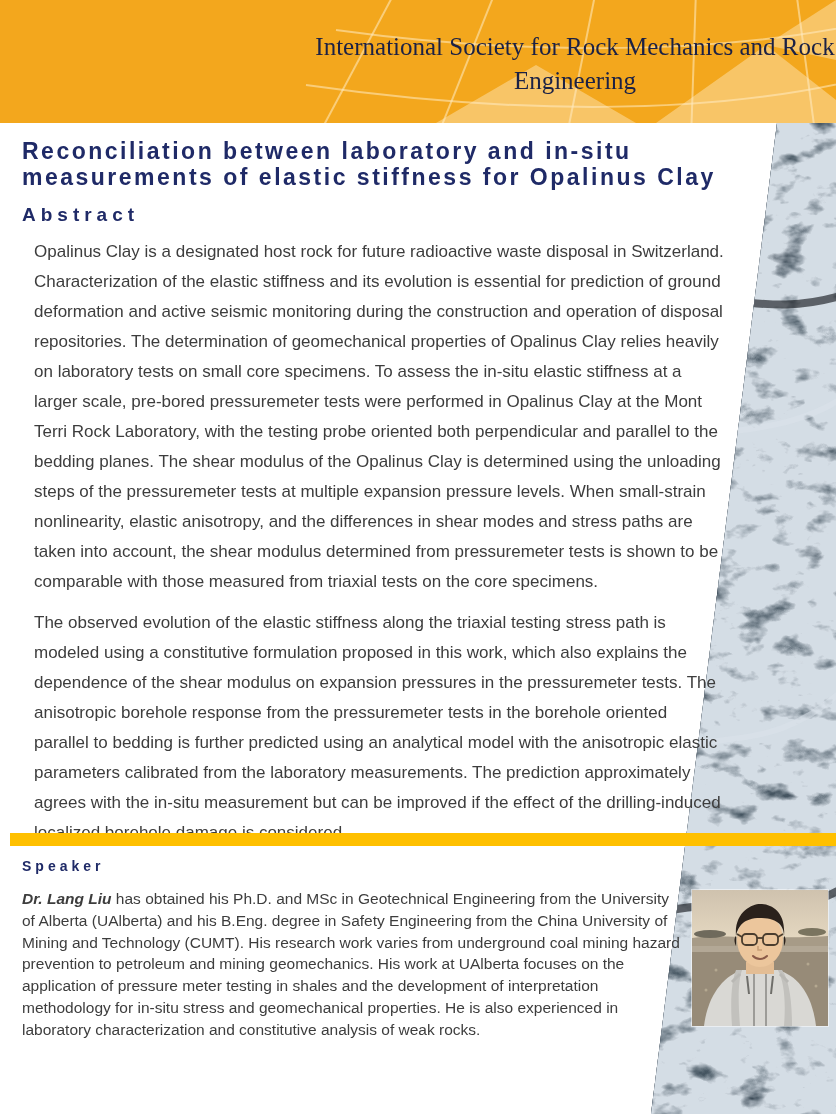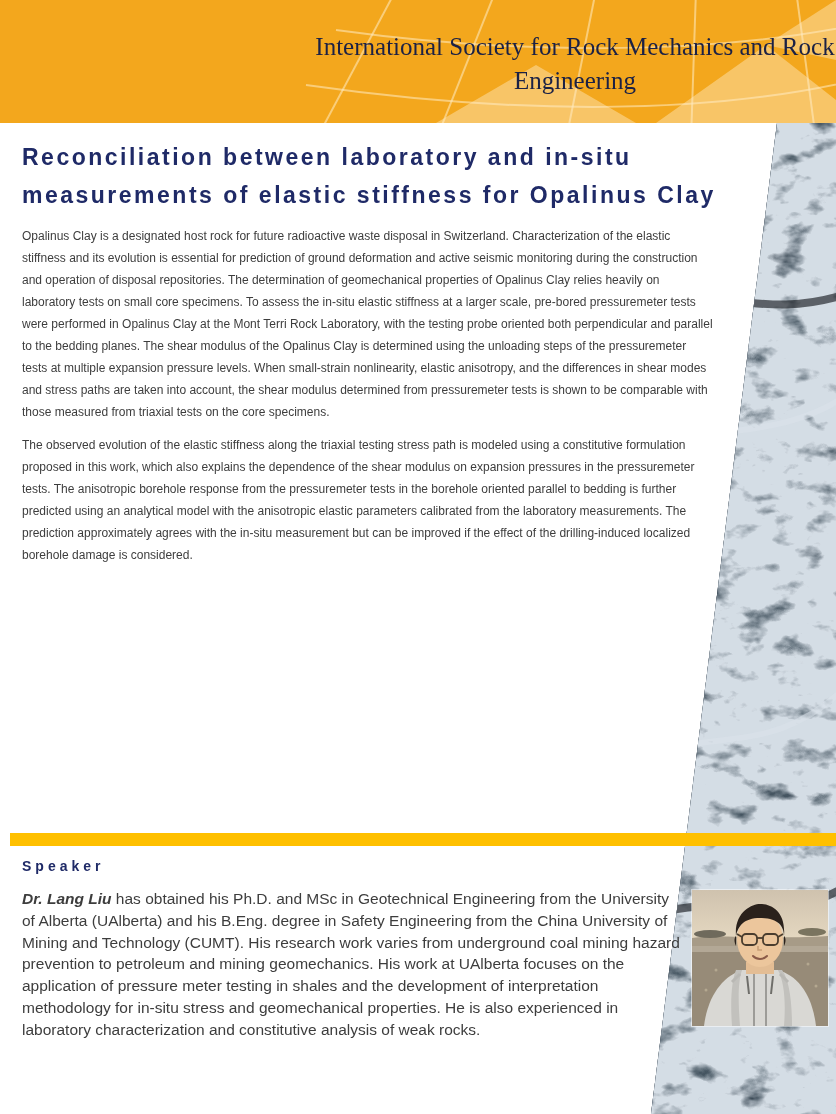--- a/index.html
+++ b/index.html
@@ -33,29 +33,29 @@
   
   .rock-strip{
     position:absolute;left:640px;top:123px;width:196px;height:991px;
     clip-path:polygon(69.9% 0,100% 0,100% 100%,5.6% 100%);
     background:#2c3844;
   }
   .rock-strip svg{display:block;width:100%;height:100%;}
   
   .content{position:absolute;left:22px;top:138px;width:700px;color:var(--body-text);}
   .page-title{
-    color:var(--navy);font-weight:bold;font-size:23px;line-height:38px;
+    color:var(--navy);font-weight:bold;font-size:23px;line-height:26px;
     letter-spacing:2.5px;width:705px;
   }
   .section-heading{
     color:var(--navy);font-weight:bold;font-size:19px;letter-spacing:5px;
     margin-top:14px;
   }
   .abstract p{
-    font-size:12px;line-height:22px;margin-top:11px;width:692px;
+    font-size:17px;line-height:30px;margin-top:11px;width:692px;margin-left:12px;
   }
   
   .divider-bar{
     position:absolute;left:10px;top:833px;width:826px;height:13px;
     background:var(--accent-yellow);z-index:4;
   }
   .speaker-section{position:absolute;left:22px;top:858px;width:700px;}
   .speaker-heading{
     color:var(--navy);font-weight:bold;font-size:14px;letter-spacing:4px;
   }
@@ -117,20 +117,21 @@
         <path d="M-10,180 C80,160 120,200 210,170"></path>
         <path d="M-10,800 C80,760 140,810 210,760"></path>
       </g>
     </svg>
   </div>
 
   <div class="content">
     <div class="page-title">Reconciliation between laboratory and in-situ measurements of elastic stiffness for Opalinus Clay</div>
 
     <div class="abstract">
+      <div class="section-heading">Abstract</div>
       <p>Opalinus Clay is a designated host rock for future radioactive waste disposal in Switzerland. Characterization of the elastic stiffness and its evolution is essential for prediction of ground deformation and active seismic monitoring during the construction and operation of disposal repositories. The determination of geomechanical properties of Opalinus Clay relies heavily on laboratory tests on small core specimens. To assess the in-situ elastic stiffness at a larger scale, pre-bored pressuremeter tests were performed in Opalinus Clay at the Mont Terri Rock Laboratory, with the testing probe oriented both perpendicular and parallel to the bedding planes. The shear modulus of the Opalinus Clay is determined using the unloading steps of the pressuremeter tests at multiple expansion pressure levels. When small-strain nonlinearity, elastic anisotropy, and the differences in shear modes and stress paths are taken into account, the shear modulus determined from pressuremeter tests is shown to be comparable with those measured from triaxial tests on the core specimens.</p>
       <p>The observed evolution of the elastic stiffness along the triaxial testing stress path is modeled using a constitutive formulation proposed in this work, which also explains the dependence of the shear modulus on expansion pressures in the pressuremeter tests. The anisotropic borehole response from the pressuremeter tests in the borehole oriented parallel to bedding is further predicted using an analytical model with the anisotropic elastic parameters calibrated from the laboratory measurements. The prediction approximately agrees with the in-situ measurement but can be improved if the effect of the drilling-induced localized borehole damage is considered.</p>
     </div>
   </div>
 
   <div class="divider-bar"></div>
 
   <div class="speaker-section">
     <div class="speaker-heading">Speaker</div>
     <p class="speaker-bio"><span class="speaker-name">Dr. Lang Liu</span><span> has obtained his Ph.D. and MSc in Geotechnical Engineering from the University of Alberta (UAlberta) and his B.Eng. degree in Safety Engineering from the China University of Mining and Technology (CUMT). His research work varies from underground coal mining hazard prevention to petroleum and mining geomechanics. His work at UAlberta focuses on the application of pressure meter testing in shales and the development of interpretation methodology for in-situ stress and geomechanical properties. He is also experienced in laboratory characterization and constitutive analysis of weak rocks.</span></p>

